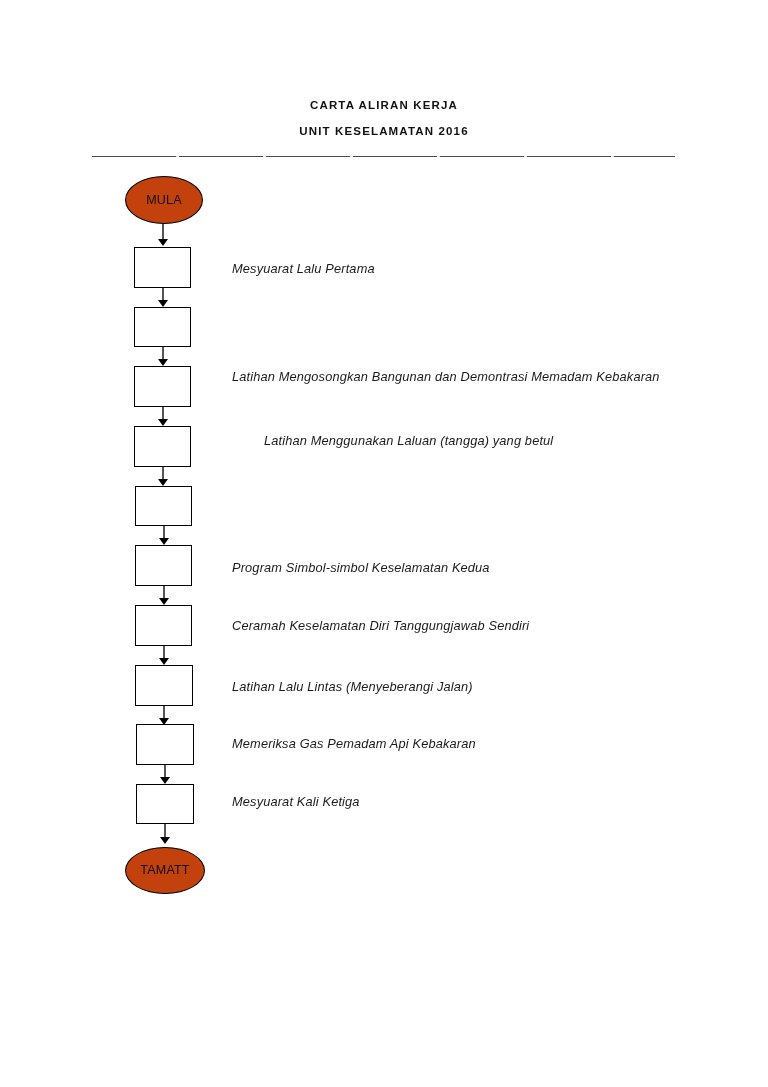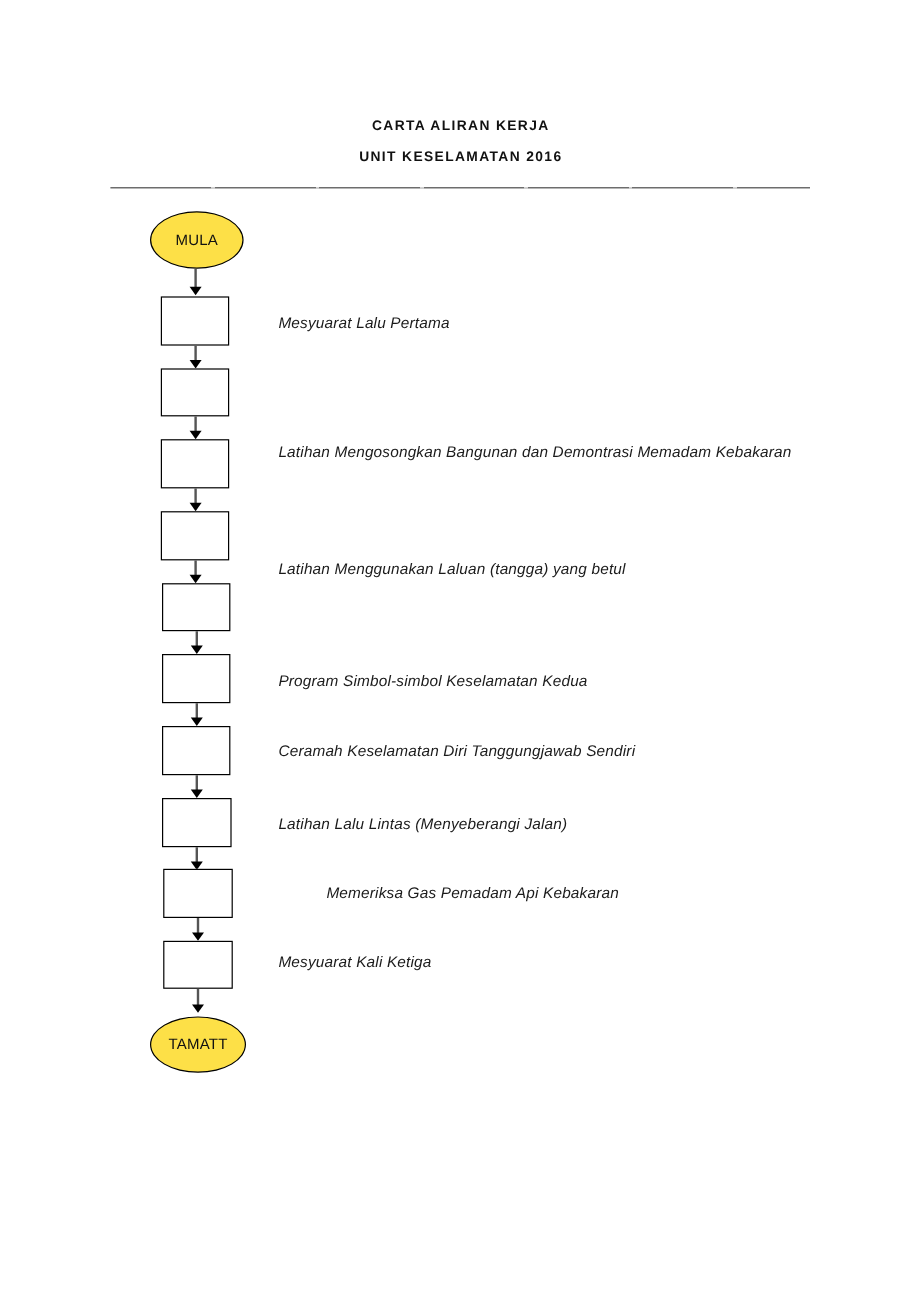--- a/index.html
+++ b/index.html
@@ -69,21 +69,21 @@
     left: 0;
     top: 0;
     width: 768px;
     height: 1087px;
   }
 
   .terminator {
     position: absolute;
     border: 1.3px solid #000000;
     border-radius: 50%;
-    background: #fde047;
+    background: #c2410c;
     display: flex;
     align-items: center;
     justify-content: center;
     box-sizing: border-box;
   }
   .terminator .term-label {
     font-size: 12.5px;
     line-height: 1;
     color: #111111;
     letter-spacing: 0.2px;
@@ -151,21 +151,21 @@
     <div class="node-box" style="left:134px; top:307px; width:57px; height:40px;"></div>
     <div class="connector" style="left:162px; top:347px; height:15px;"></div>
     <div class="arrowhead" style="left:158px; top:359px;"></div>
 
     <div class="node-box" style="left:134px; top:366px; width:57px; height:41px;"></div>
     <div class="step-label" style="top:366px;">Latihan Mengosongkan Bangunan dan Demontrasi Memadam Kebakaran</div>
     <div class="connector" style="left:162px; top:407px; height:15px;"></div>
     <div class="arrowhead" style="left:158px; top:419px;"></div>
 
     <div class="node-box" style="left:134px; top:426px; width:57px; height:41px;"></div>
-    <div class="step-label" style="top:463px;">Latihan Menggunakan Laluan (tangga) yang betul</div>
+    <div class="step-label" style="top:430px;margin-left:32px;">Latihan Menggunakan Laluan (tangga) yang betul</div>
     <div class="connector" style="left:162px; top:467px; height:15px;"></div>
     <div class="arrowhead" style="left:158px; top:479px;"></div>
 
     <div class="node-box" style="left:135px; top:486px; width:57px; height:40px;"></div>
     <div class="connector" style="left:163px; top:526px; height:15px;"></div>
     <div class="arrowhead" style="left:159px; top:538px;"></div>
 
     <div class="node-box" style="left:135px; top:545px; width:57px; height:41px;"></div>
     <div class="step-label" style="top:557px;">Program Simbol-simbol Keselamatan Kedua</div>
     <div class="connector" style="left:163px; top:586px; height:15px;"></div>
@@ -175,21 +175,21 @@
     <div class="step-label" style="top:615px;">Ceramah Keselamatan Diri Tanggungjawab Sendiri</div>
     <div class="connector" style="left:163px; top:646px; height:15px;"></div>
     <div class="arrowhead" style="left:159px; top:658px;"></div>
 
     <div class="node-box" style="left:135px; top:665px; width:58px; height:41px;"></div>
     <div class="step-label" style="top:676px;">Latihan Lalu Lintas (Menyeberangi Jalan)</div>
     <div class="connector" style="left:163px; top:706px; height:15px;"></div>
     <div class="arrowhead" style="left:159px; top:718px;"></div>
 
     <div class="node-box" style="left:136px; top:724px; width:58px; height:41px;"></div>
-    <div class="step-label" style="top:733px;margin-left:40px;">Memeriksa Gas Pemadam Api Kebakaran</div>
+    <div class="step-label" style="top:733px;">Memeriksa Gas Pemadam Api Kebakaran</div>
     <div class="connector" style="left:164px; top:765px; height:15px;"></div>
     <div class="arrowhead" style="left:160px; top:777px;"></div>
 
     <div class="node-box" style="left:136px; top:784px; width:58px; height:40px;"></div>
     <div class="step-label" style="top:791px;">Mesyuarat Kali Ketiga</div>
     <div class="connector" style="left:164px; top:824px; height:16px;"></div>
     <div class="arrowhead" style="left:160px; top:837px;"></div>
 
     <div class="terminator" style="left:125px; top:847px; width:80px; height:47px;">
       <span class="term-label">TAMATT</span>

